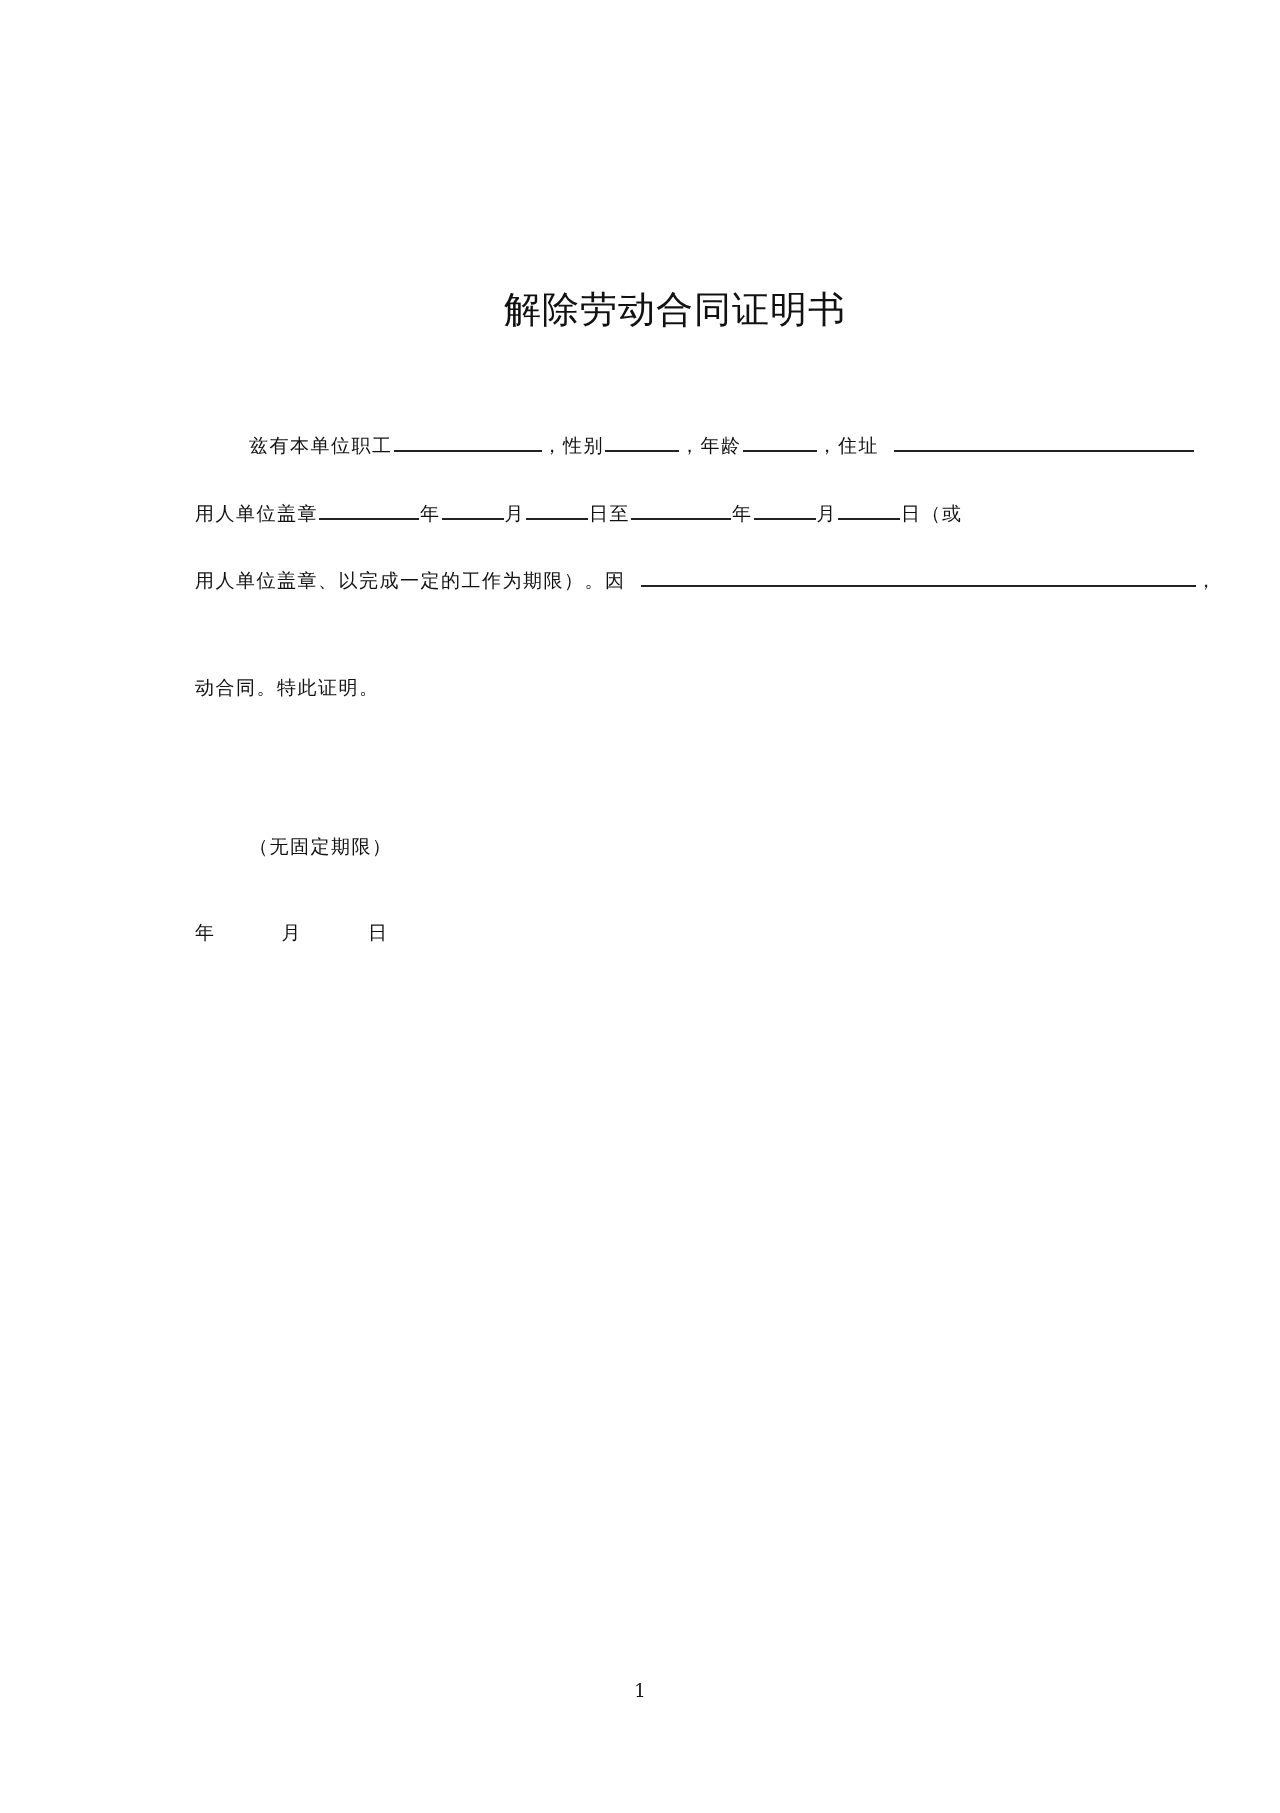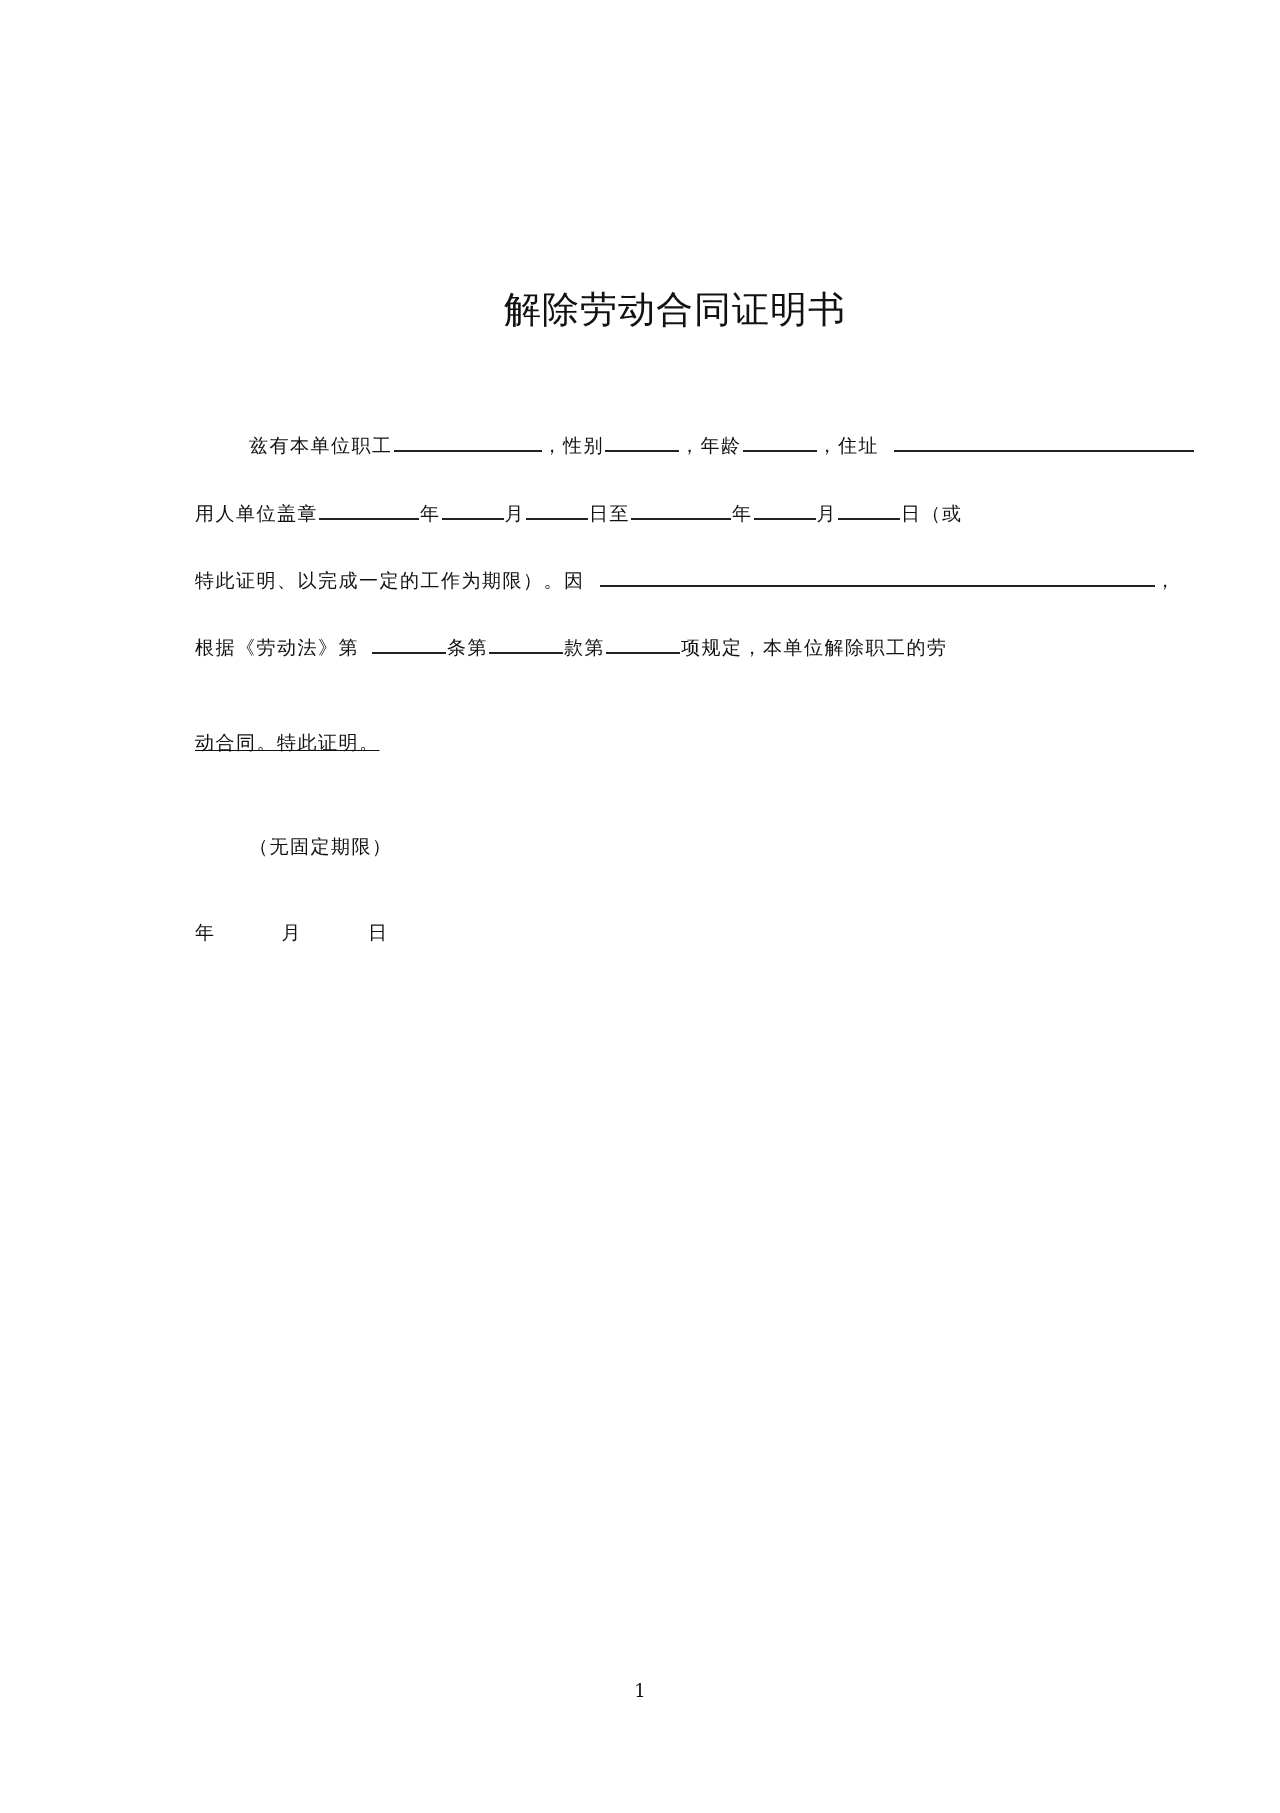--- a/index.html
+++ b/index.html
@@ -67,28 +67,25 @@
 
   <div class="line" style="top:428px; left:249px;">
     <span>兹有本单位职工</span><span class="blank" style="width:148px;"></span><span>，性别</span><span class="blank" style="width:74px;"></span><span>，年龄</span><span class="blank" style="width:74px;"></span><span>，住址</span><span style="display:inline-block;width:14px;"></span><span class="blank" style="width:300px;"></span>
   </div>
 
   <div class="line" style="top:496px;">
     <span>用人单位盖章</span><span class="blank" style="width:100px;"></span><span>年</span><span class="blank" style="width:62px;"></span><span>月</span><span class="blank" style="width:62px;"></span><span>日至</span><span class="blank" style="width:100px;"></span><span>年</span><span class="blank" style="width:62px;"></span><span>月</span><span class="blank" style="width:62px;"></span><span>日（或</span>
   </div>
 
   <div class="line" style="top:563px;">
-    <span>特此证明、以完成一定的工作为期限）。因</span><span style="display:inline-block;width:14px;"></span><span class="blank" style="width:555px;"></span><span>，</span>
+    <span>用人单位盖章、以完成一定的工作为期限）。因</span><span style="display:inline-block;width:14px;"></span><span class="blank" style="width:555px;"></span><span>，</span>
   </div>
 
-  <div class="line" style="top:630px;">
-    <span>根据《劳动法》第</span><span style="display:inline-block;width:12px;"></span><span class="blank" style="width:74px;"></span><span>条第</span><span class="blank" style="width:74px;"></span><span>款第</span><span class="blank" style="width:74px;"></span><span>项规定，本单位解除职工的劳</span>
-  </div>
 
-  <div class="line" style="top:727px;text-decoration:underline;">
+  <div class="line" style="top:672px;">
     <span>动合同。特此证明。</span>
   </div>
 
   <div class="line" style="top:831px; left:249px;">（无固定期限）</div>
 
   <div class="line" style="top:917px;">
     <span>年</span><span style="display:inline-block;width:66px;"></span><span>月</span><span style="display:inline-block;width:66px;"></span><span>日</span>
   </div>
 
   <div class="page-number">1</div>

